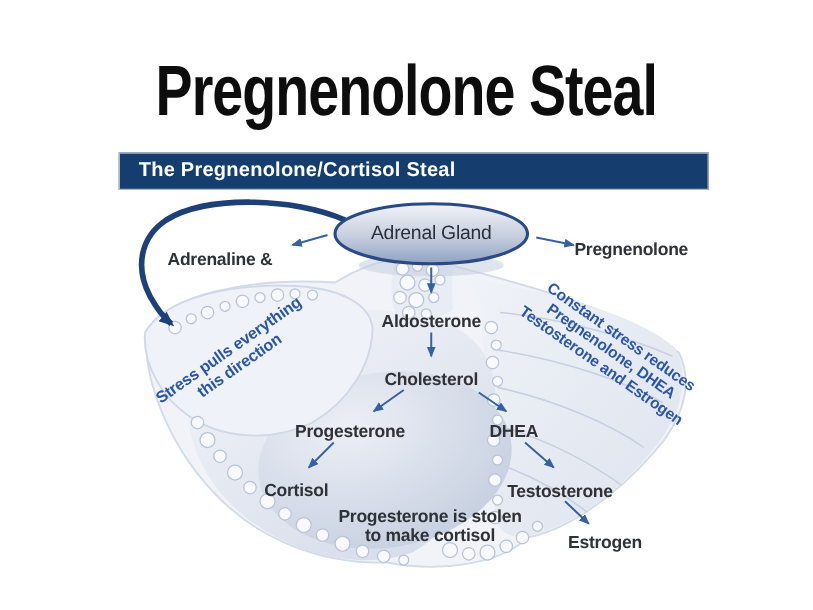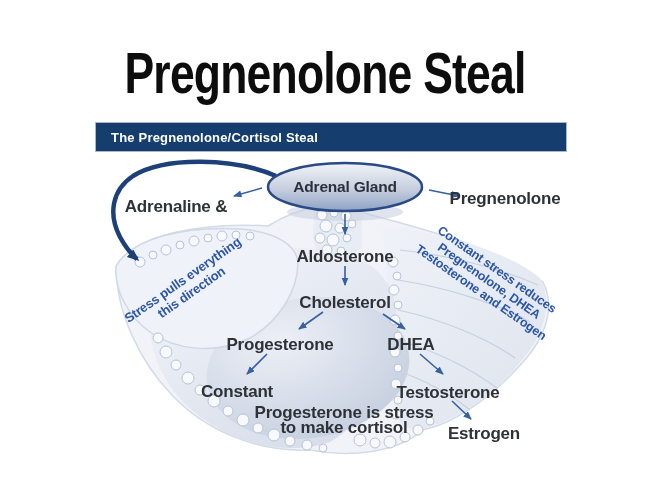--- a/index.html
+++ b/index.html
@@ -13,34 +13,34 @@
     font-size:57px;font-weight:bold;letter-spacing:-1px;color:#0d0d0d;
     transform:scaleX(0.78);transform-origin:50% 50%;white-space:nowrap;
   }
   
   .diagram-bar{
     position:absolute;left:95px;top:122px;width:472px;height:30px;
     background:#153e6f;border:1px solid #a9b7c9;box-sizing:border-box;
     display:flex;align-items:center;z-index:3;
   }
   .diagram-bar span{
-    color:#ffffff;font-weight:bold;font-size:13px;letter-spacing:0.2px;
+    color:#ffffff;font-weight:bold;font-size:16px;letter-spacing:0.2px;
     padding-left:15px;white-space:nowrap;
   }
   
   svg.art{position:absolute;left:0;top:0;z-index:1;}
   
   .lbl{
     position:absolute;z-index:4;transform:translate(-50%,-50%);
-    font-weight:bold;font-size:17px;line-height:14.5px;color:#2e3237;
+    font-weight:bold;font-size:14px;line-height:14.5px;color:#2e3237;
     text-align:center;white-space:nowrap;letter-spacing:-0.2px;
   }
   .oval-label{
     position:absolute;z-index:4;transform:translate(-50%,-50%);
-    font-weight:bold;font-size:15.5px;color:#2b2f3a;white-space:nowrap;
+    font-weight:normal;font-size:15.5px;color:#2b2f3a;white-space:nowrap;
     letter-spacing:-0.2px;
   }
   .rot{
     position:absolute;z-index:4;font-weight:bold;color:#2b55a5;
     text-align:center;white-space:nowrap;letter-spacing:-0.2px;
   }
   .rot-left{
     left:187px;top:286px;font-size:13px;line-height:15px;
     transform:translate(-50%,-50%) rotate(-35deg);
   }
@@ -205,26 +205,26 @@
 <div class="lbl" style="left:505px;top:199px">Pregnenolone</div>
 
 <div class="lbl" style="left:345px;top:257px">Aldosterone</div>
 
 <div class="lbl" style="left:345px;top:303px">Cholesterol</div>
 
 <div class="lbl" style="left:280px;top:345px">Progesterone</div>
 
 <div class="lbl" style="left:411px;top:345px">DHEA</div>
 
-<div class="lbl" style="left:237px;top:392px">Constant</div>
+<div class="lbl" style="left:237px;top:392px">Cortisol</div>
 
 <div class="lbl" style="left:448px;top:393px">Testosterone</div>
 
 <div class="lbl" style="left:344px;top:420px">
-  <div>Progesterone is stress</div>
+  <div>Progesterone is stolen</div>
   <div>to make cortisol</div>
 </div>
 
 <div class="lbl" style="left:484px;top:434px">Estrogen</div>
 
 <div class="rot rot-left">
   <div>Stress pulls everything</div>
   <div>this direction</div>
 </div>
 

